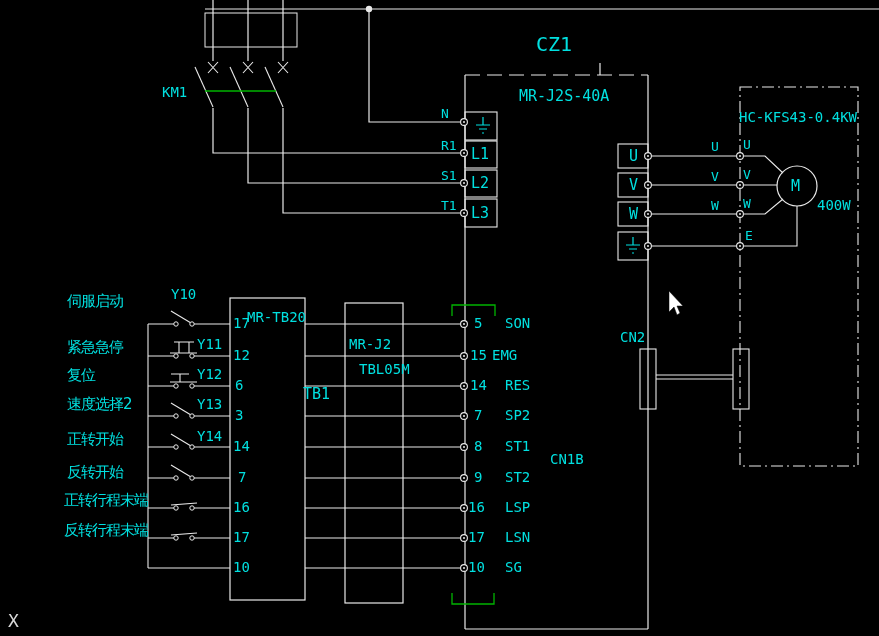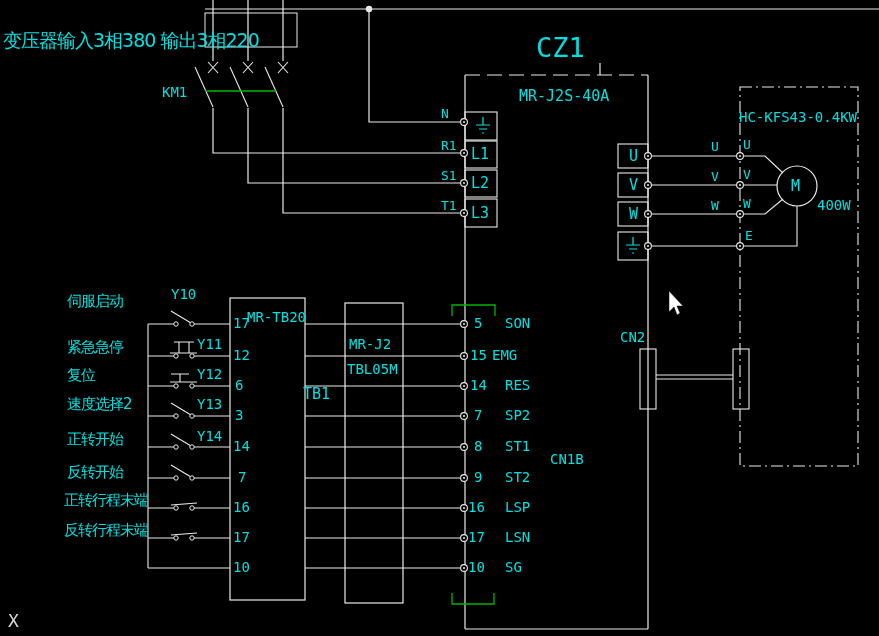--- a/index.html
+++ b/index.html
@@ -1,21 +1,21 @@
 <!DOCTYPE html>
 <html><head>
 <meta charset="utf-8">
 <style>
   html,body{margin:0;padding:0;background:#000;}
   .stage{position:relative;width:879px;height:636px;background:#000;overflow:hidden;
          font-family:"DejaVu Sans Mono","Liberation Mono",monospace;}
   svg.lines{position:absolute;left:0;top:0;}
   .t{position:absolute;color:#00e0e0;white-space:nowrap;line-height:1;}
   .cjk{font-family:"DejaVu Sans","Liberation Sans",sans-serif;letter-spacing:-1px;}
-  .s20{font-size:27px;}
+  .s20{font-size:20px;}
   .s19{font-size:19px;}
   .s15{font-size:15px;}
   .s14{font-size:14px;}
   .s13{font-size:13px;}
   .white{color:#d8d8d8;}
   .sig{letter-spacing:0px;}
 </style>
 </head>
 <body>
 
@@ -176,21 +176,20 @@
         <circle cx="740" cy="156" r="1"></circle>
           <circle cx="740" cy="185" r="1"></circle>
         <circle cx="740" cy="214" r="1"></circle>
           <circle cx="740" cy="246" r="1"></circle>
       </g>
     </g>
 
     <polygon points="669,291 669,312 674,307 677,315 680,313 677,306 683,306" fill="#ffffff" stroke="#000" stroke-width="0.5"></polygon>
   </svg>
 
-  <div class="t cjk s19" style="left:3px;top:31px;">变压器输入3相380 输出3相220</div>
   <div class="t s14" style="left:162px;top:85px;">KM1</div>
 
   <div class="t s13" style="left:441px;top:107px;">N</div>
   <div class="t s13" style="left:441px;top:139px;">R1</div>
   <div class="t s13" style="left:441px;top:169px;">S1</div>
   <div class="t s13" style="left:441px;top:199px;">T1</div>
 
   <div class="t s20" style="left:536px;top:34px;">CZ1</div>
   <div class="t s15" style="left:511px;top:89px;padding-left:8px;">MR-J2S-40A</div>
   <div class="t s15" style="left:471px;top:147px;">L1</div>
@@ -235,21 +234,21 @@
   <div class="t s14" style="left:233px;top:348px;">12</div>
   <div class="t s14" style="left:235px;top:378px;">6</div>
   <div class="t s14" style="left:235px;top:408px;">3</div>
   <div class="t s14" style="left:233px;top:439px;">14</div>
   <div class="t s14" style="left:238px;top:470px;">7</div>
   <div class="t s14" style="left:233px;top:500px;">16</div>
   <div class="t s14" style="left:233px;top:530px;">17</div>
   <div class="t s14" style="left:233px;top:560px;">10</div>
 
   <div class="t s14" style="left:349px;top:337px;">MR-J2</div>
-  <div class="t s14" style="left:347px;top:362px;">TBL05M</div>
+  <div class="t s14" style="left:347px;top:362px;padding-left:12px;">TBL05M</div>
 
   <div class="t s14" style="left:474px;top:316px;">5</div>
   <div class="t s14" style="left:470px;top:348px;">15</div>
   <div class="t s14" style="left:470px;top:378px;">14</div>
   <div class="t s14" style="left:474px;top:408px;">7</div>
   <div class="t s14" style="left:474px;top:439px;">8</div>
   <div class="t s14" style="left:474px;top:470px;">9</div>
   <div class="t s14" style="left:468px;top:500px;">16</div>
   <div class="t s14" style="left:468px;top:530px;">17</div>
   <div class="t s14" style="left:468px;top:560px;">10</div>

